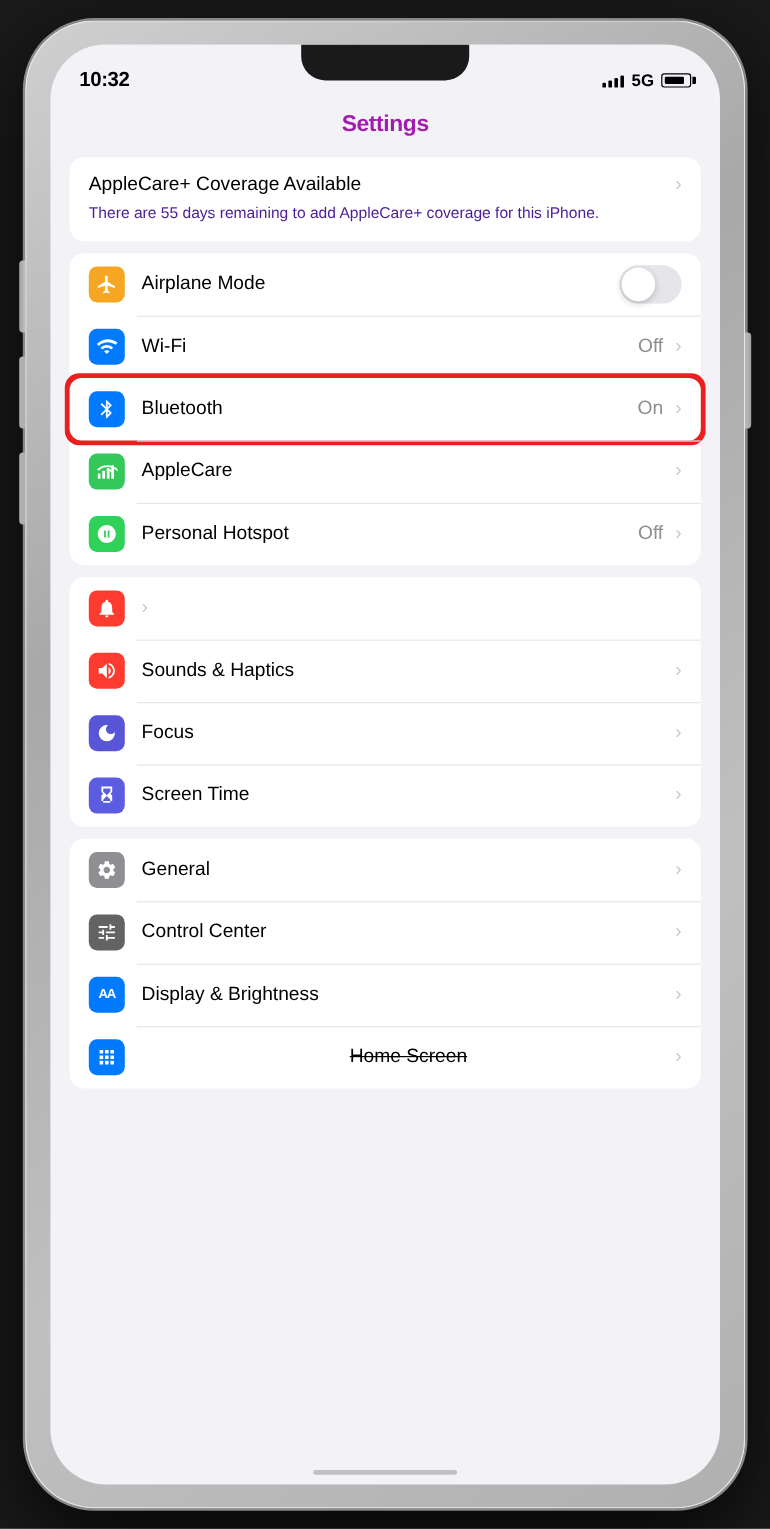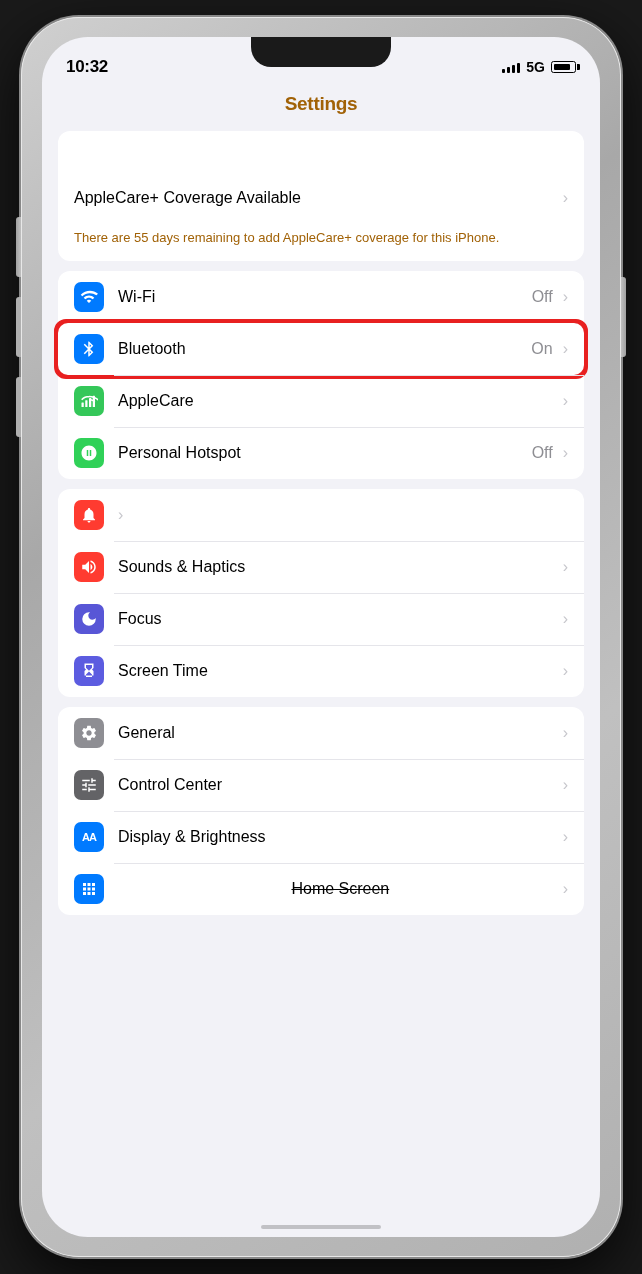--- a/index.html
+++ b/index.html
@@ -157,59 +157,58 @@
     .screen-content {
       padding: 0;
       height: calc(100% - 48px);
       overflow-y: auto;
     }
 
     .page-title {
       text-align: center;
       font-size: 19px;
       font-weight: 700;
-      color: #a16207;
+      color: #a21caf;
       padding: 8px 0 16px;
       letter-spacing: -0.3px;
     }
 
     .card {
       background: #fff;
       border-radius: 12px;
       margin: 0 16px 10px;
       overflow: hidden;
     }
 
     .applecare-card {
       padding: 14px 16px;
     }
 
     .applecare-row {
       display: flex;
       justify-content: space-between;
       align-items: center;
-      margin-top: 44px;
     }
 
     .applecare-title {
       font-size: 16px;
       font-weight: 400;
       color: #000;
     }
 
     .chevron {
       color: #c7c7cc;
       font-size: 16px;
       font-weight: 500;
     }
 
     .applecare-desc {
       font-size: 13px;
-      color: #a16207;
-      margin-top: 22px;
+      color: #4c1d95;
+      margin-top: 6px;
       line-height: 1.4;
     }
 
     .settings-group {
       background: #fff;
       border-radius: 12px;
       margin: 0 16px 10px;
       overflow: visible;
     }
 
@@ -371,20 +370,29 @@
         <div class="card applecare-card">
           <div class="applecare-row">
             <span class="applecare-title">AppleCare+ Coverage Available</span>
             <span class="chevron">›</span>
           </div>
           <p class="applecare-desc">There are 55 days remaining to add AppleCare+ coverage for this iPhone.</p>
         </div>
 
         <div class="settings-group">
 
+          <div class="settings-row">
+            <div class="settings-icon icon-orange">
+              <svg class="icon-svg" viewBox="0 0 24 24">
+                <path d="M21 16v-2l-8-5V3.5c0-.83-.67-1.5-1.5-1.5S10 2.67 10 3.5V9l-8 5v2l8-2.5V19l-2 1.5V22l3.5-1 3.5 1v-1.5L13 19v-5.5l8 2.5z"></path>
+              </svg>
+            </div>
+            <span class="settings-label">Airplane Mode</span>
+            <div class="toggle-off"></div>
+          </div>
 
           <div class="settings-row">
             <div class="settings-icon icon-blue">
               <svg class="icon-svg" viewBox="0 0 24 24">
                 <path d="M1 9l2 2c5.07-5.07 13.18-5.56 18.84-1.19L24 7.53C17.37 1.88 7.35 2.29 1 9zm8 8l3 3 3-3c-1.65-1.66-4.34-1.66-6 0zm-4-4l2 2c2.76-2.76 7.24-2.76 10 0l2-2C15.14 9.14 8.87 9.14 5 13z"></path>
               </svg>
             </div>
             <span class="settings-label">Wi-Fi</span>
             <span class="settings-value">Off</span>
             <span class="chevron">›</span>

